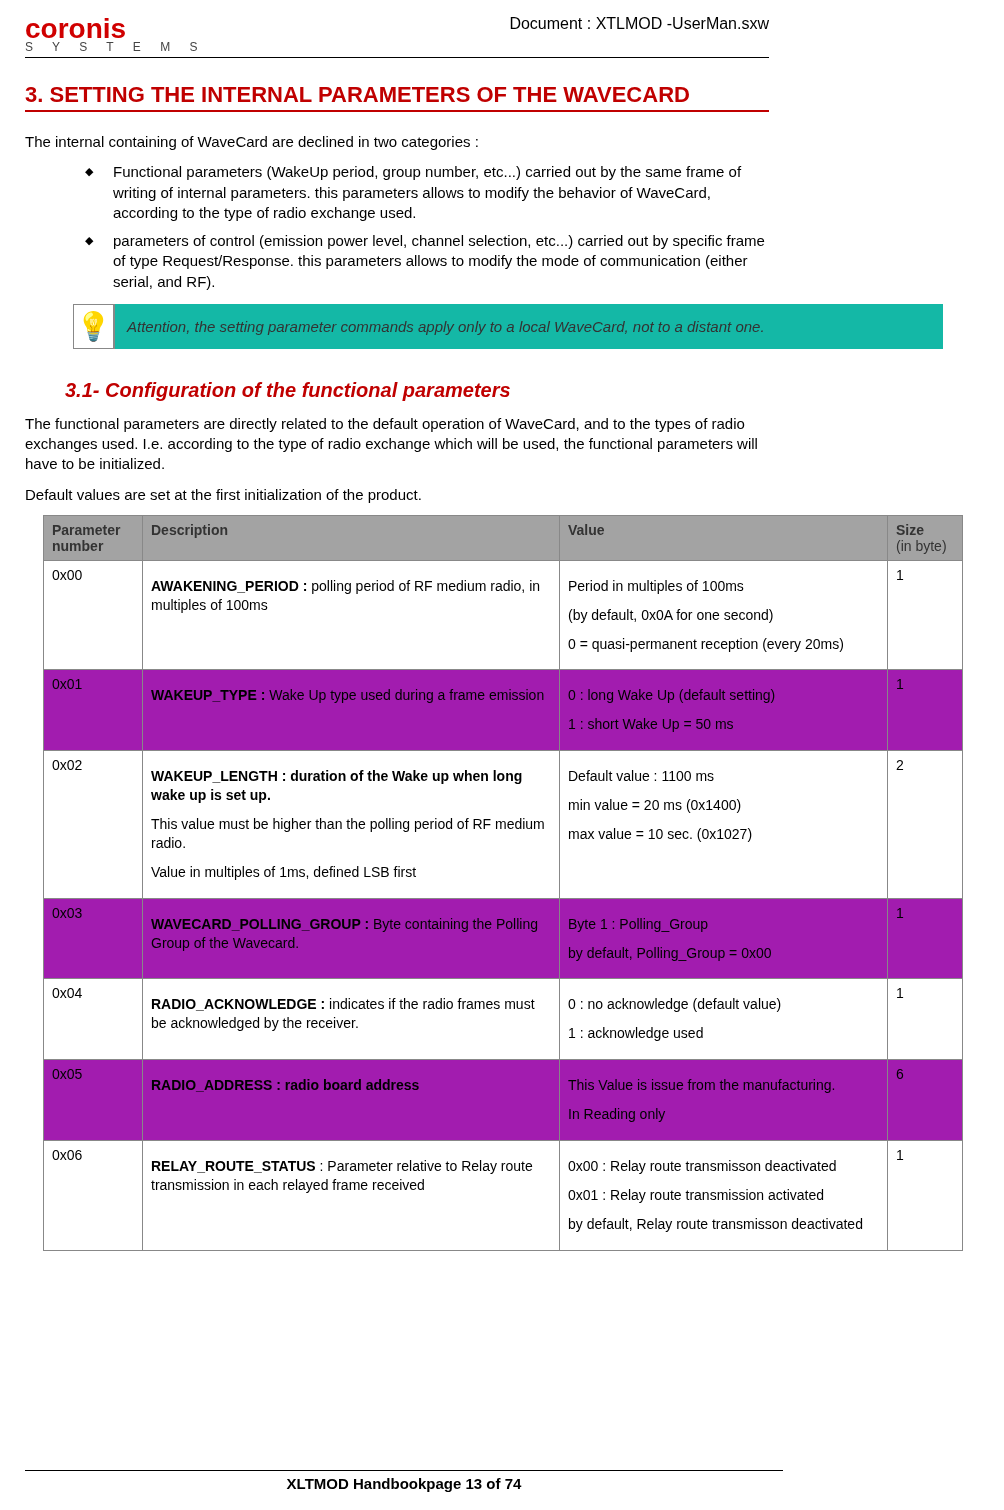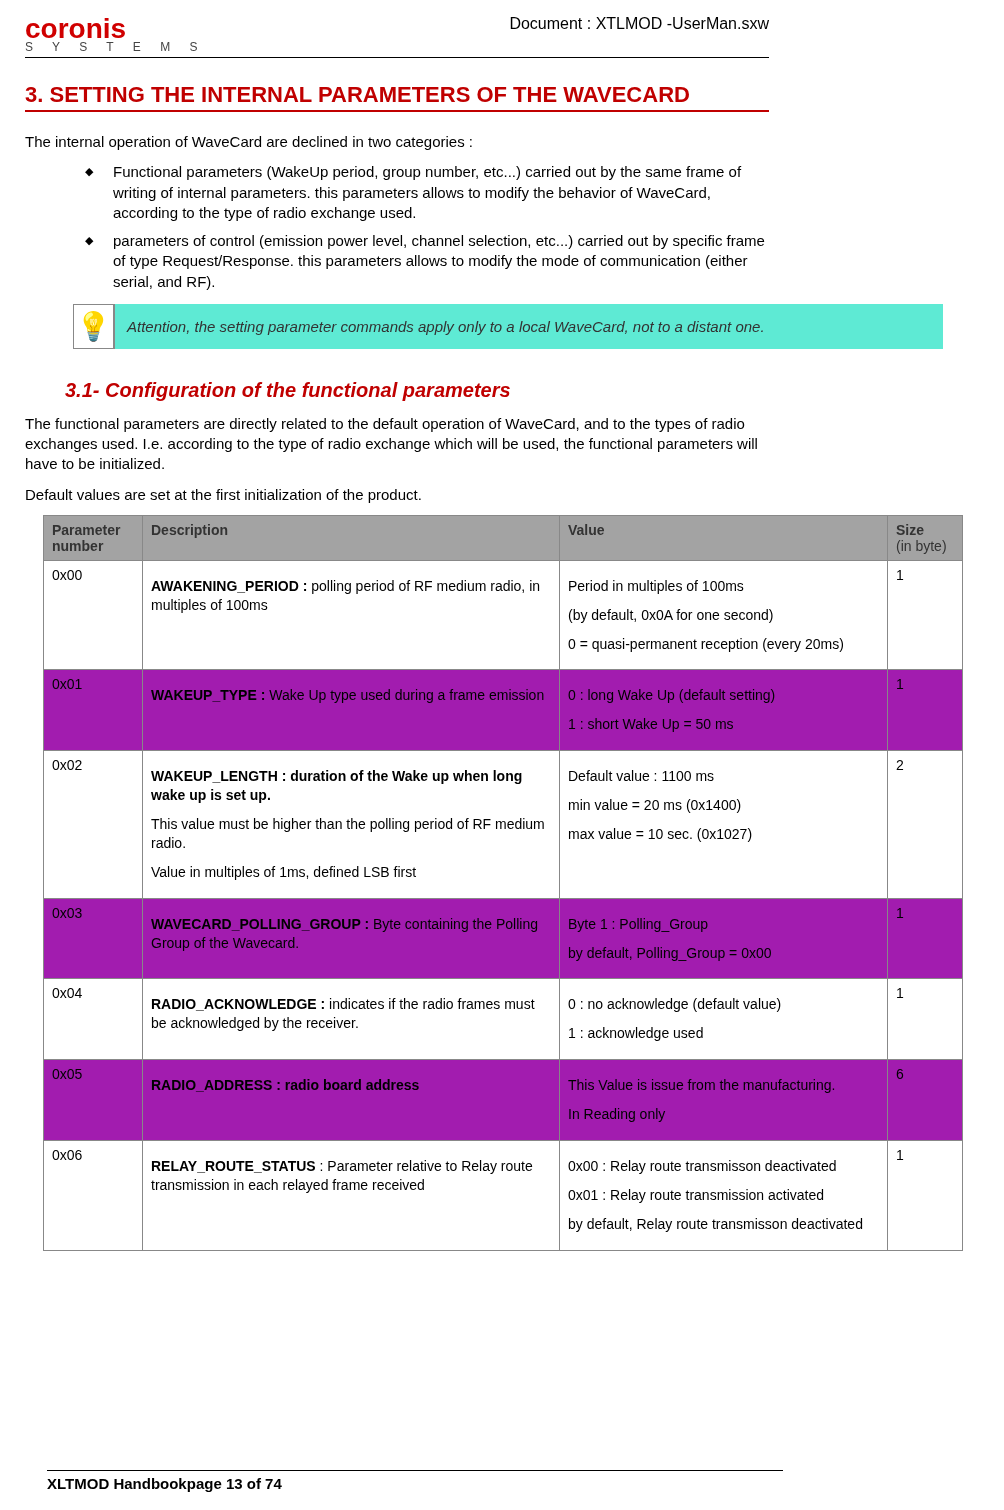--- a/index.html
+++ b/index.html
@@ -93,21 +93,21 @@
     display:flex;
     align-items:center;
     justify-content:center;
     background:#fff;
     border:1px solid #888;
     border-right:none;
     box-sizing:border-box;
   }
   .note-body {
     flex: 1;
-    background: #5eead4;
+    background: #14b8a6;
     border-left: 2px solid #888;
     padding: 14px 12px;
     font-style: italic;
     color: #333;
     box-sizing:border-box;
   }
 
   table.params {
     border-collapse: collapse;
     width: 920px;
@@ -136,42 +136,41 @@
   td.value p, td.desc p { margin: 10px 0; }
   td.value.justify { text-align: justify; }
 
   .footer {
     position: absolute;
     bottom: 18px;
     left: 25px; right: 25px;
     border-top: 1px solid #000;
     padding-top: 4px;
     display: flex;
-    justify-content: flex-start;
+    justify-content: center;
     font-weight: bold;
     font-size: 15px;
-    margin-left: 22px;
   }
 </style>
 </head>
 <body>
 
 <div class="page">
 
   <div class="header-row">
     <div class="logo">
       <div class="logo-top">coron<span>i</span>s</div>
       <div class="logo-bottom">S Y S T E M S</div>
     </div>
     <div class="doc-title">Document : XTLMOD -UserMan.sxw</div>
   </div>
 
   <h2 class="section">3. SETTING THE INTERNAL PARAMETERS OF THE WAVECARD</h2>
 
-  <p>The internal operation of WaveCard are declined in two categories :</p>
+  <p>The internal containing of WaveCard are declined in two categories :</p>
 
   <ul class="bullets">
     <li>Functional parameters (WakeUp period, group number, etc...) carried out by the same frame of writing of internal parameters. this parameters allows to modify the behavior of WaveCard, according to the type of radio exchange used.</li>
     <li>parameters of control (emission power level, channel selection, etc...) carried out by specific frame of type Request/Response. this parameters allows to modify the mode of communication (either serial, and RF).</li>
   </ul>
 
   <div class="note-block">
     <div class="note-icon">💡</div>
     <div class="note-body">Attention, the setting parameter commands apply only to a local WaveCard, not to a distant one.</div>
   </div>

